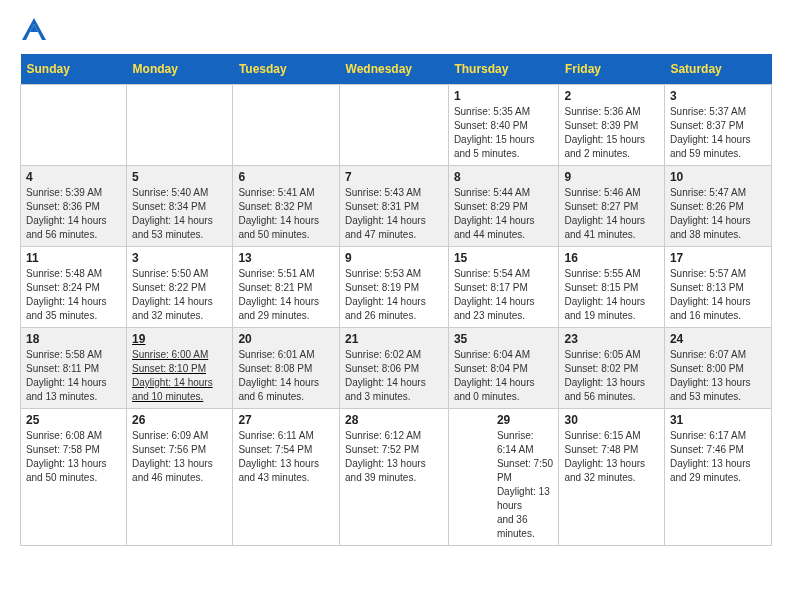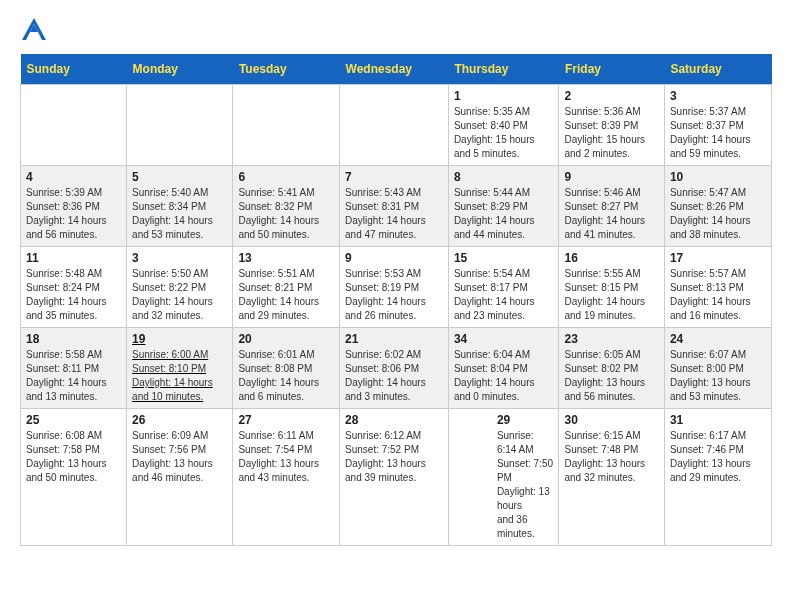--- a/index.html
+++ b/index.html
@@ -226,21 +226,21 @@
           </td>
           <td style="background: rgb(240, 240, 240);">
             <span class="day-num">20</span>
             <div class="day-info">Sunrise: 6:01 AM<br>Sunset: 8:08 PM<br>Daylight: 14 hours<br>and 6 minutes.</div>
           </td>
           <td style="background: rgb(240, 240, 240);">
             <span class="day-num">21</span>
             <div class="day-info">Sunrise: 6:02 AM<br>Sunset: 8:06 PM<br>Daylight: 14 hours<br>and 3 minutes.</div>
           </td>
           <td style="background: rgb(240, 240, 240);">
-            <span class="day-num">34</span>
+            <span class="day-num">35</span>
             <div class="day-info">Sunrise: 6:04 AM<br>Sunset: 8:04 PM<br>Daylight: 14 hours<br>and 0 minutes.</div>
           </td>
           <td style="background: rgb(240, 240, 240);">
             <span class="day-num">23</span>
             <div class="day-info">Sunrise: 6:05 AM<br>Sunset: 8:02 PM<br>Daylight: 13 hours<br>and 56 minutes.</div>
           </td>
           <td style="background: rgb(240, 240, 240); margin-left: 26px;">
             <span class="day-num">24</span>
             <div class="day-info">Sunrise: 6:07 AM<br>Sunset: 8:00 PM<br>Daylight: 13 hours<br>and 53 minutes.</div>
           </td>

